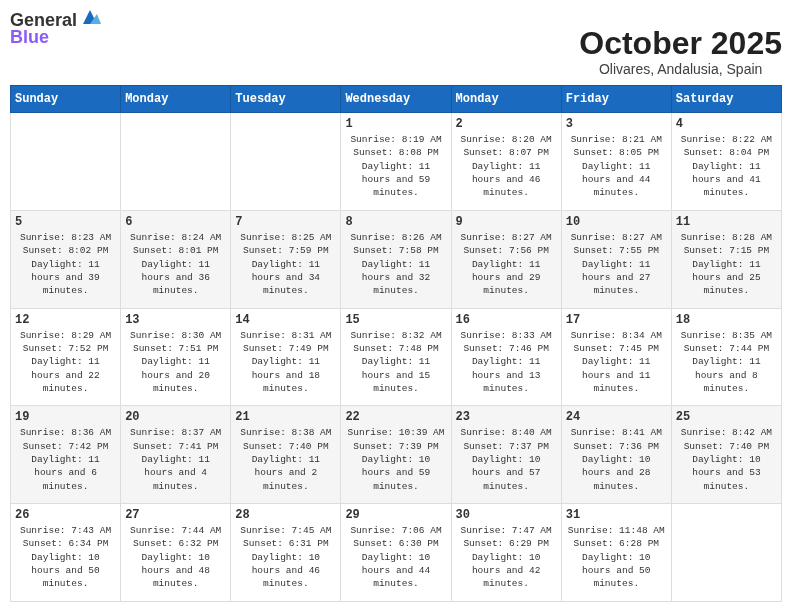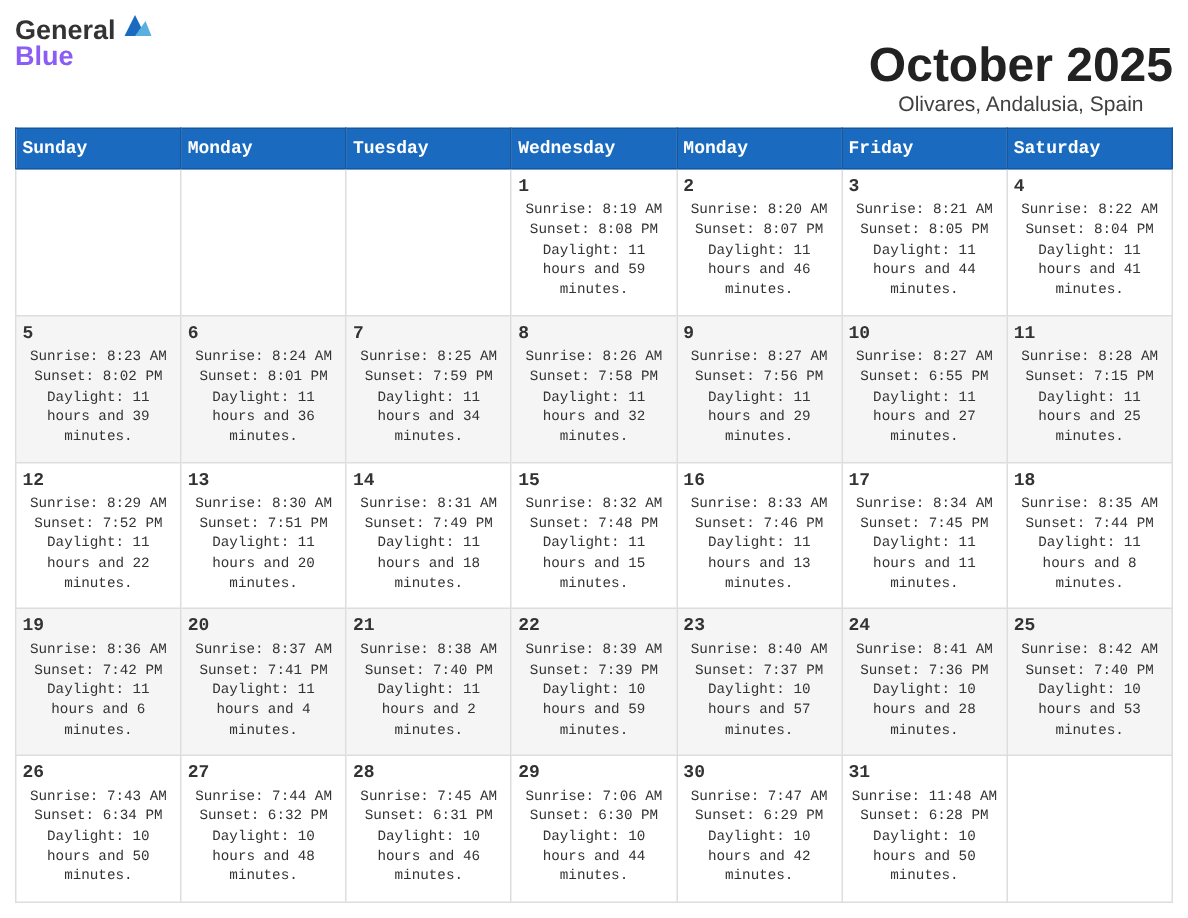--- a/index.html
+++ b/index.html
@@ -196,21 +196,21 @@
             <div class="day-info">
               <div>Sunrise: 8:27 AM</div>
               <div>Sunset: 7:56 PM</div>
               <div>Daylight: 11 hours and 29 minutes.</div>
             </div>
           </td>
           <td>
             <span class="day-num">10</span>
             <div class="day-info">
               <div>Sunrise: 8:27 AM</div>
-              <div>Sunset: 6:55 PM</div>
+              <div>Sunset: 7:55 PM</div>
               <div>Daylight: 11 hours and 27 minutes.</div>
             </div>
           </td>
           <td>
             <span class="day-num">11</span>
             <div class="day-info">
               <div>Sunrise: 8:28 AM</div>
               <div>Sunset: 7:15 PM</div>
               <div>Daylight: 11 hours and 25 minutes.</div>
             </div>
@@ -295,21 +295,21 @@
             <span class="day-num">21</span>
             <div class="day-info">
               <div>Sunrise: 8:38 AM</div>
               <div>Sunset: 7:40 PM</div>
               <div>Daylight: 11 hours and 2 minutes.</div>
             </div>
           </td>
           <td>
             <span class="day-num">22</span>
             <div class="day-info">
-              <div>Sunrise: 8:39 AM</div>
+              <div>Sunrise: 10:39 AM</div>
               <div>Sunset: 7:39 PM</div>
               <div>Daylight: 10 hours and 59 minutes.</div>
             </div>
           </td>
           <td>
             <span class="day-num">23</span>
             <div class="day-info">
               <div>Sunrise: 8:40 AM</div>
               <div>Sunset: 7:37 PM</div>
               <div>Daylight: 10 hours and 57 minutes.</div>

